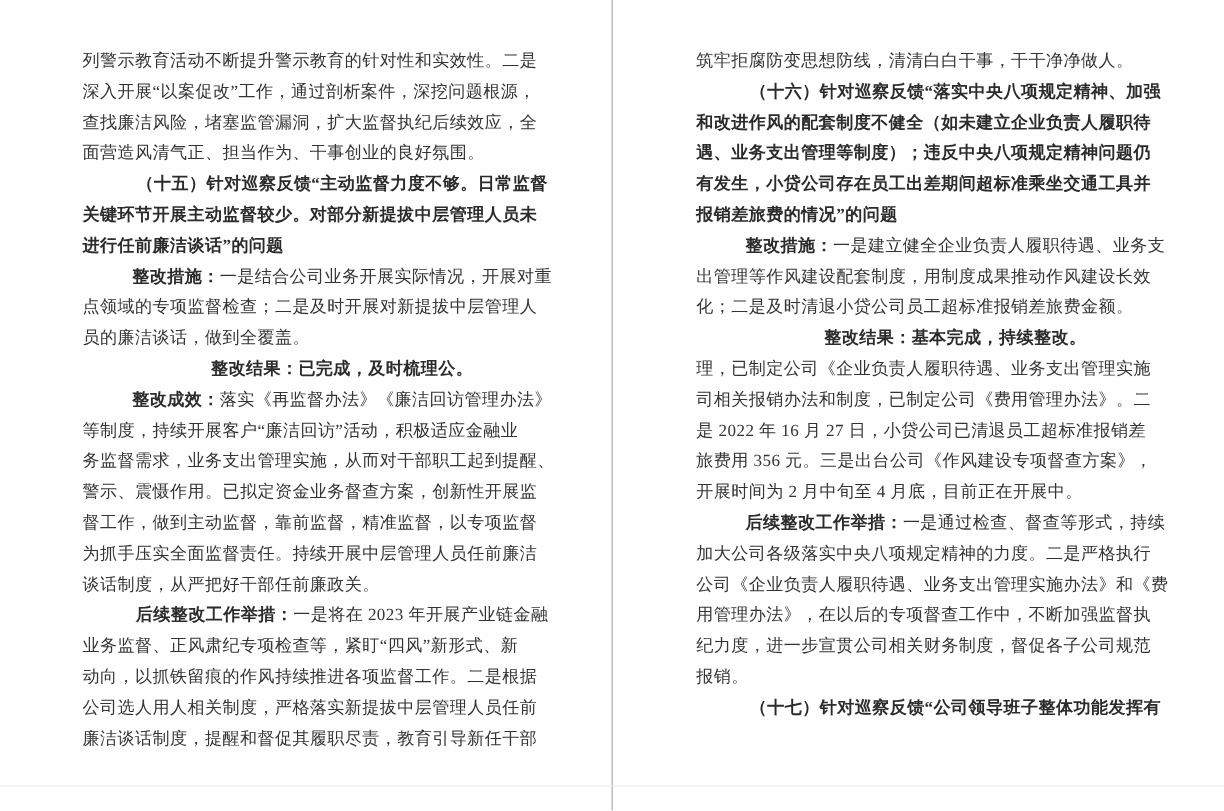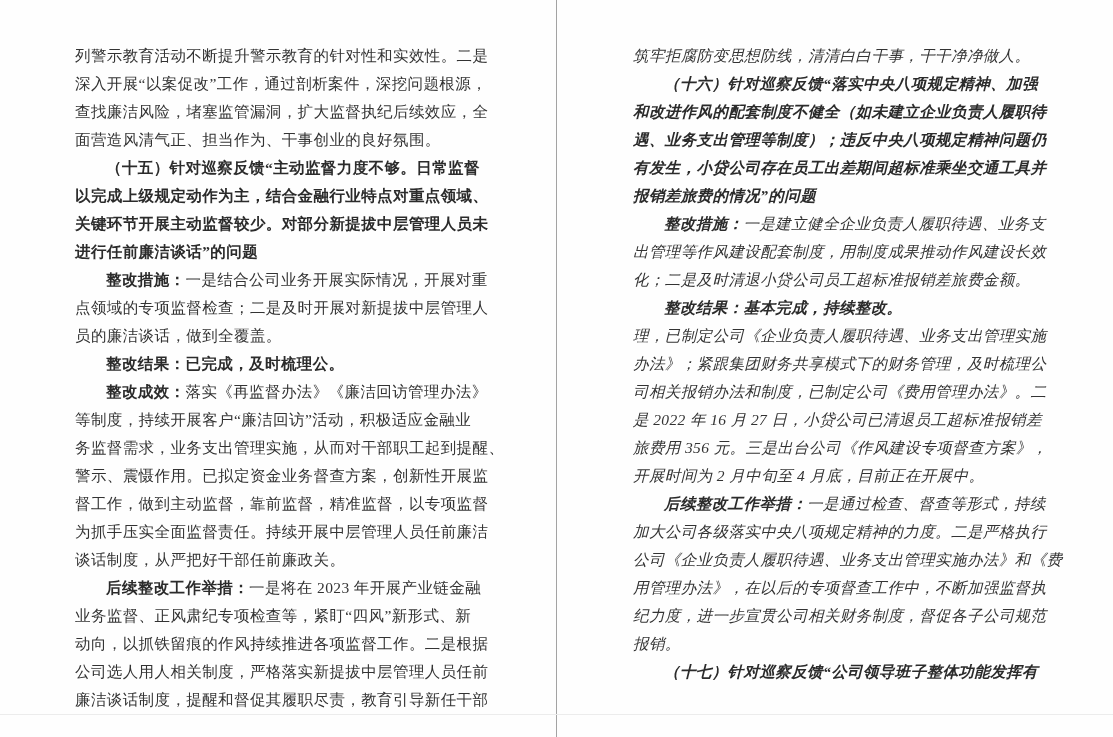--- a/index.html
+++ b/index.html
@@ -15,21 +15,21 @@
     overflow: hidden;
     font-family: "Liberation Serif", serif;
     display: flex;
   }
   .page {
     box-sizing: border-box;
     height: 737px;
     background: #fefefe;
   }
   .page-left  { width: 556px; padding: 42px 40px 0 75px; }
-  .page-right { width: 557px; padding: 42px 40px 0 77px; font-style: italic; }
+  .page-right { width: 557px; padding: 42px 40px 0 77px; }
   .divider {
     position: absolute;
     left: 556px;
     top: 0;
     width: 1px;
     height: 737px;
     background: #a3a3a3;
   }
   .bottom-edge {
     position: absolute;
@@ -40,34 +40,33 @@
     background: #ececec;
   }
   .line {
     height: 28px;
     line-height: 28px;
     font-size: 15.5px;
     letter-spacing: 0.4px;
     white-space: nowrap;
     color: #333333;
   }
-  .line.indent { text-indent: 2em; }
+  .line.indent { text-indent: 2em; text-align: center; }
   .seg-bold { font-weight: bold; color: #2b2b2b; }
 </style>
 </head>
 <body>
 
 <div class="spread">
   <div class="page page-left">
       <div class="line"><span>列警示教育活动不断提升警示教育的针对性和实效性。二是</span></div>
       <div class="line"><span>深入开展“以案促改”工作，通过剖析案件，深挖问题根源，</span></div>
       <div class="line"><span>查找廉洁风险，堵塞监管漏洞，扩大监督执纪后续效应，全</span></div>
       <div class="line"><span>面营造风清气正、担当作为、干事创业的良好氛围。</span></div>
       <div class="line indent"><span class="seg-bold">（十五）针对巡察反馈“主动监督力度不够。日常监督</span></div>
-      <div class="line"><span class="seg-bold">以完成上级规定动作为主，结合金融行业特点对重点领域、</span></div>
       <div class="line"><span class="seg-bold">关键环节开展主动监督较少。对部分新提拔中层管理人员未</span></div>
       <div class="line"><span class="seg-bold">进行任前廉洁谈话”的问题</span></div>
       <div class="line indent"><span class="seg-bold">整改措施：</span><span>一是结合公司业务开展实际情况，开展对重</span></div>
       <div class="line"><span>点领域的专项监督检查；二是及时开展对新提拔中层管理人</span></div>
       <div class="line"><span>员的廉洁谈话，做到全覆盖。</span></div>
       <div class="line indent"><span class="seg-bold">整改结果：</span><span class="seg-bold">已完成，及时梳理公。</span></div>
       <div class="line indent"><span class="seg-bold">整改成效：</span><span>落实《再监督办法》《廉洁回访管理办法》</span></div>
       <div class="line"><span>等制度，持续开展客户“廉洁回访”活动，积极适应金融业</span></div>
       <div class="line"><span>务监督需求，业务支出管理实施，从而对干部职工起到提醒、</span></div>
       <div class="line"><span>警示、震慑作用。已拟定资金业务督查方案，创新性开展监</span></div>
@@ -85,21 +84,20 @@
       <div class="line indent"><span class="seg-bold">（十六）针对巡察反馈“落实中央八项规定精神、加强</span></div>
       <div class="line"><span class="seg-bold">和改进作风的配套制度不健全（如未建立企业负责人履职待</span></div>
       <div class="line"><span class="seg-bold">遇、业务支出管理等制度）；违反中央八项规定精神问题仍</span></div>
       <div class="line"><span class="seg-bold">有发生，小贷公司存在员工出差期间超标准乘坐交通工具并</span></div>
       <div class="line"><span class="seg-bold">报销差旅费的情况”的问题</span></div>
       <div class="line indent"><span class="seg-bold">整改措施：</span><span>一是建立健全企业负责人履职待遇、业务支</span></div>
       <div class="line"><span>出管理等作风建设配套制度，用制度成果推动作风建设长效</span></div>
       <div class="line"><span>化；二是及时清退小贷公司员工超标准报销差旅费金额。</span></div>
       <div class="line indent"><span class="seg-bold">整改结果：</span><span class="seg-bold">基本完成，持续整改。</span></div>
       <div class="line"><span>理，已制定公司《企业负责人履职待遇、业务支出管理实施</span></div>
-      <div class="line"><span>办法》；紧跟集团财务共享模式下的财务管理，及时梳理公</span></div>
       <div class="line"><span>司相关报销办法和制度，已制定公司《费用管理办法》。二</span></div>
       <div class="line"><span>是 2022 年 16 月 27 日，小贷公司已清退员工超标准报销差</span></div>
       <div class="line"><span>旅费用 356 元。三是出台公司《作风建设专项督查方案》，</span></div>
       <div class="line"><span>开展时间为 2 月中旬至 4 月底，目前正在开展中。</span></div>
       <div class="line indent"><span class="seg-bold">后续整改工作举措：</span><span>一是通过检查、督查等形式，持续</span></div>
       <div class="line"><span>加大公司各级落实中央八项规定精神的力度。二是严格执行</span></div>
       <div class="line"><span>公司《企业负责人履职待遇、业务支出管理实施办法》和《费</span></div>
       <div class="line"><span>用管理办法》，在以后的专项督查工作中，不断加强监督执</span></div>
       <div class="line"><span>纪力度，进一步宣贯公司相关财务制度，督促各子公司规范</span></div>
       <div class="line"><span>报销。</span></div>

